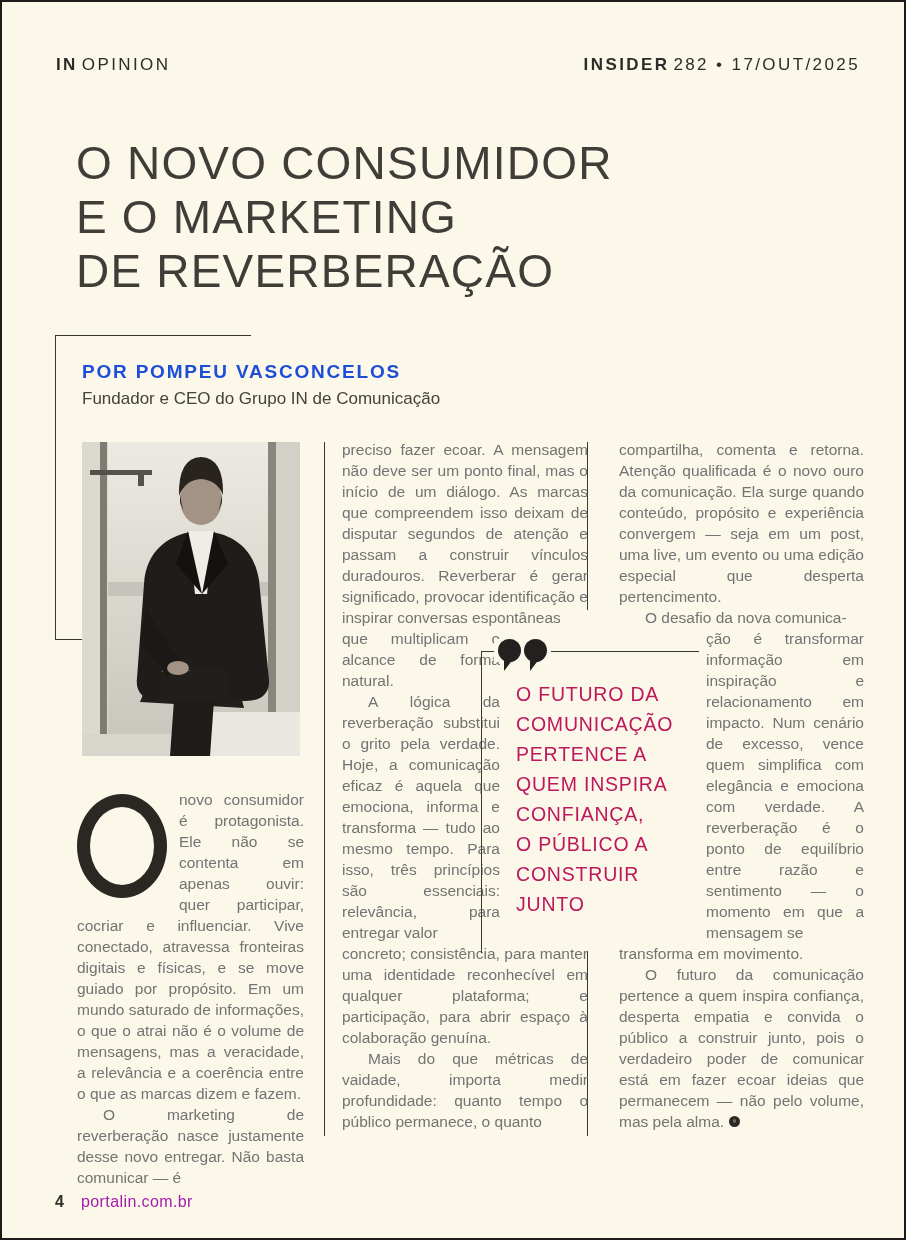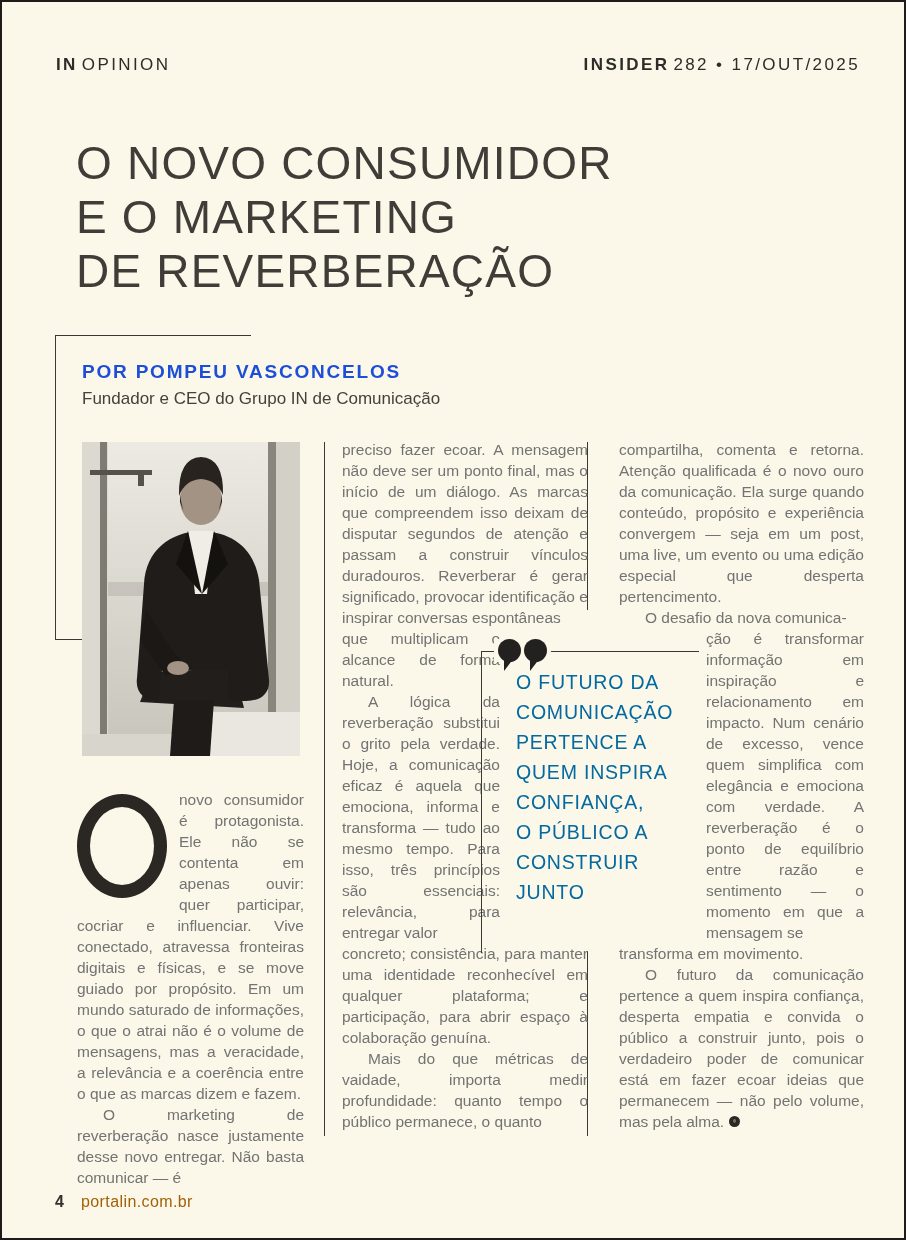--- a/index.html
+++ b/index.html
@@ -47,25 +47,25 @@
   .d2a { left:585px; top:440px; height:168px; }
   .d2b { left:585px; top:949px; height:185px; }
   
   .quote-box { left:479px; top:649px; width:218px; height:302px; }
   .q-top  { position:absolute; left:0; top:0;  width:218px; height:1px; background:#3a3833; }
   .q-left { position:absolute; left:0; top:0;  width:1px; height:302px; background:#3a3833; }
   .qmarks { position:absolute; left:13px; top:-12px; display:flex; gap:3px; background:#fbf7e9; padding:0 4px; }
   .qmark { position:relative; width:23px; height:23px; background:#232120; border-radius:50%; }
   .qmark::after { content:""; position:absolute; left:6px; top:19px; width:0; height:0;
                   border-top:13px solid #232120; border-right:10px solid transparent; }
-  .q-text { position:relative; margin-left:35px; padding-top:16px; font-size:19.5px; line-height:30px;
-            letter-spacing:0.8px; color:#0369a1; }
+  .q-text { position:relative; margin-left:35px; padding-top:28px; font-size:19.5px; line-height:30px;
+            letter-spacing:0.8px; color:#be185d; }
   
   .footer-num  { left:53px; top:1191px; font-size:16px; font-weight:bold; color:#33312c; }
-  .footer-site { left:79px; top:1191px; font-size:16px; letter-spacing:0.4px; color:#a16207; }
+  .footer-site { left:79px; top:1191px; font-size:16px; letter-spacing:0.4px; color:#a21caf; }
   
   .endmark { display:inline-block; width:11px; height:11px; border-radius:50%;
              background:radial-gradient(circle at 50% 45%, #6e6a61 0 1.5px, #2b2824 2px); margin-left:5px; }
 </style>
 </head>
 <body>
 
 <div class="page">
 
   <div class="abs hdr hdr-left">

